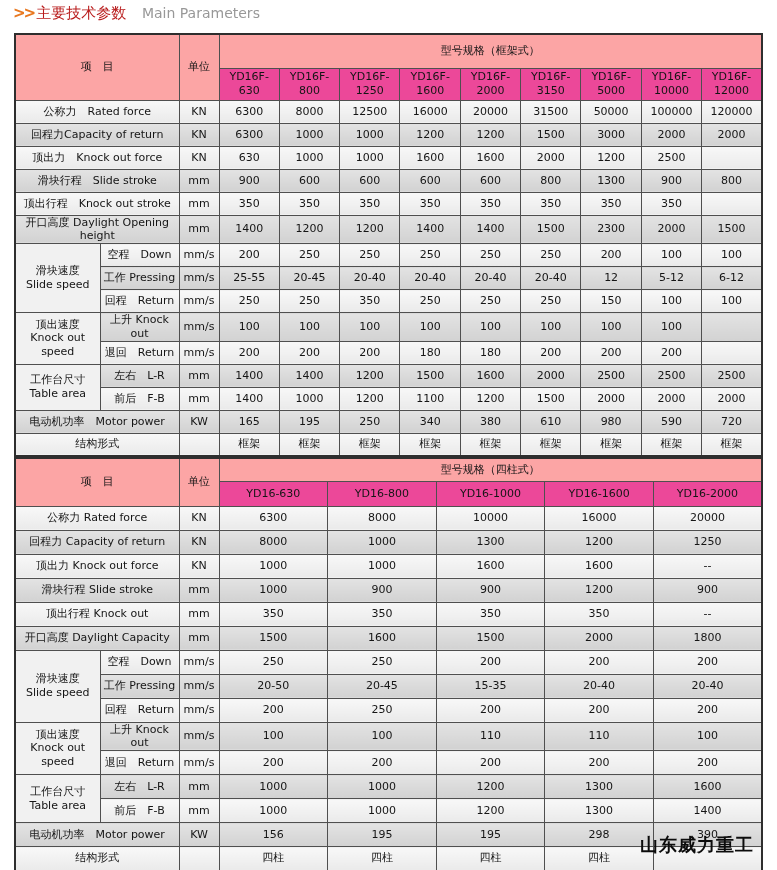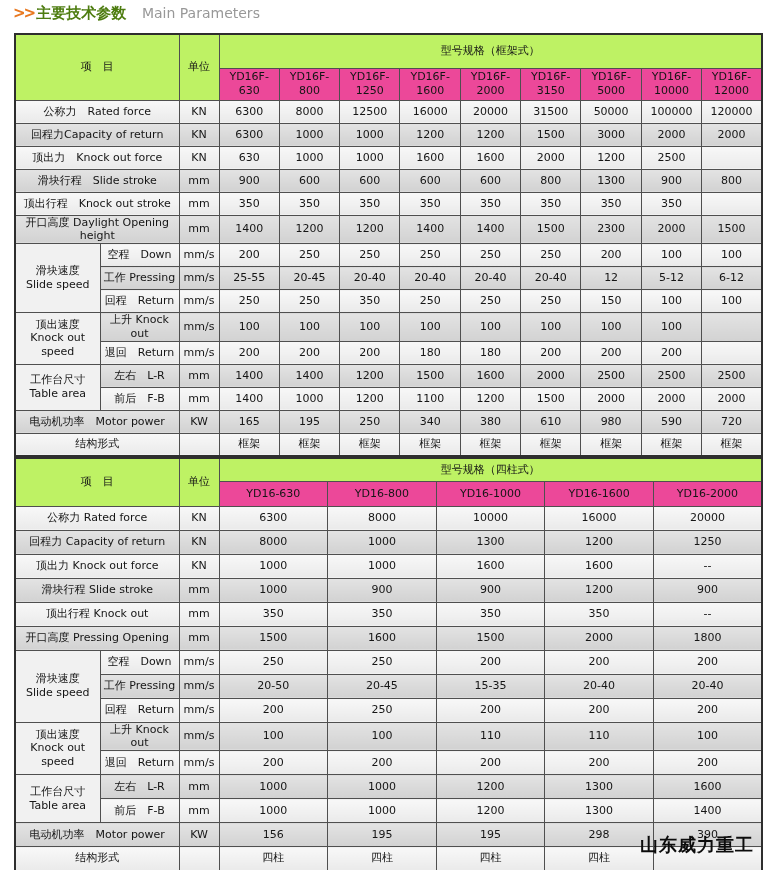--- a/index.html
+++ b/index.html
@@ -2,31 +2,31 @@
 <html><head>
 <meta charset="utf-8">
 <style>
   html,body{margin:0;padding:0;background:#fff;}
   .page{position:relative;width:777px;height:870px;background:#ffffff;overflow:hidden;
         font-family:"DejaVu Sans","Liberation Sans",sans-serif;}
 
   
   .title{position:absolute;left:13px;top:3px;font-size:15px;line-height:20px;white-space:nowrap;}
   .title .marker{color:#e87820;font-weight:bold;letter-spacing:-2px;margin-right:2px;}
-  .title .zh{color:#4d7c0f;font-weight:bold;}
+  .title .zh{color:#b91c1c;font-weight:normal;}
   .title .en{color:#989898;margin-left:11px;font-size:14px;}
 
   
   .params-table{position:absolute;left:14px;width:749px;border-collapse:collapse;table-layout:fixed;
                 font-size:11px;color:#151515;border:2px solid #2e2e2e;}
   .t1{top:33px;}
   .t2{top:457px;}
   .params-table th,.params-table td{border:1px solid #4f4f4f;text-align:center;vertical-align:middle;
                 padding:0 1px;font-weight:normal;overflow:hidden;line-height:1.25;}
-  .params-table thead th{background:#bef264;}
+  .params-table thead th{background:#fca5a5;}
   .params-table th.h-model{background:#ec4899;}
   .t1 thead tr:nth-child(1){height:34px;}
   .t1 thead tr:nth-child(2){height:32px;}
   .t1 tbody tr{height:23px;}
   .t2 thead tr:nth-child(1){height:23px;}
   .t2 thead tr:nth-child(2){height:25px;}
   .t2 tbody tr{height:24px;}
   tbody tr.plain td{background:linear-gradient(180deg,#f8f8f8,#eaeaea);}
   tbody tr.striped td{background:linear-gradient(180deg,#e3e3e3,#d2d2d2);}
   td.c-group{background:#f1f1f1 !important;}
@@ -357,21 +357,21 @@
         <tr class="plain">
           <td class="c-label" colspan="2">顶出行程 Knock out</td>
           <td class="c-unit">mm</td>
           <td class="c-val">350</td>
           <td class="c-val">350</td>
           <td class="c-val">350</td>
           <td class="c-val">350</td>
           <td class="c-val">--</td>
         </tr>
         <tr class="striped">
-          <td class="c-label" colspan="2">开口高度 Pressing Opening</td>
+          <td class="c-label" colspan="2">开口高度 Daylight Capacity</td>
           <td class="c-unit">mm</td>
           <td class="c-val">1500</td>
           <td class="c-val">1600</td>
           <td class="c-val">1500</td>
           <td class="c-val">2000</td>
           <td class="c-val">1800</td>
         </tr>
         <tr class="plain">
           <td class="c-group" rowspan="3">
             <div>滑块速度</div>

